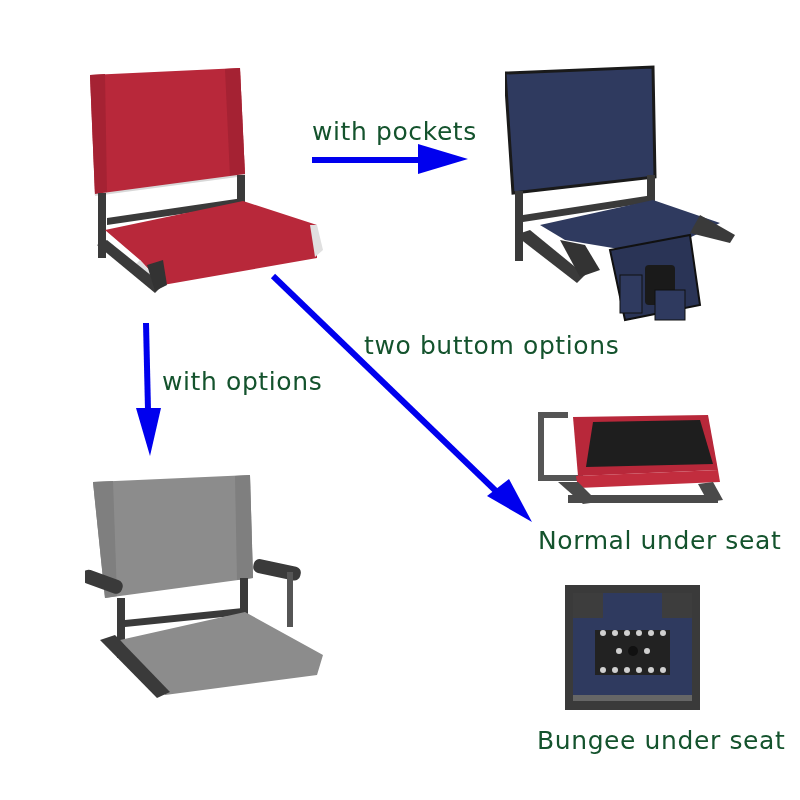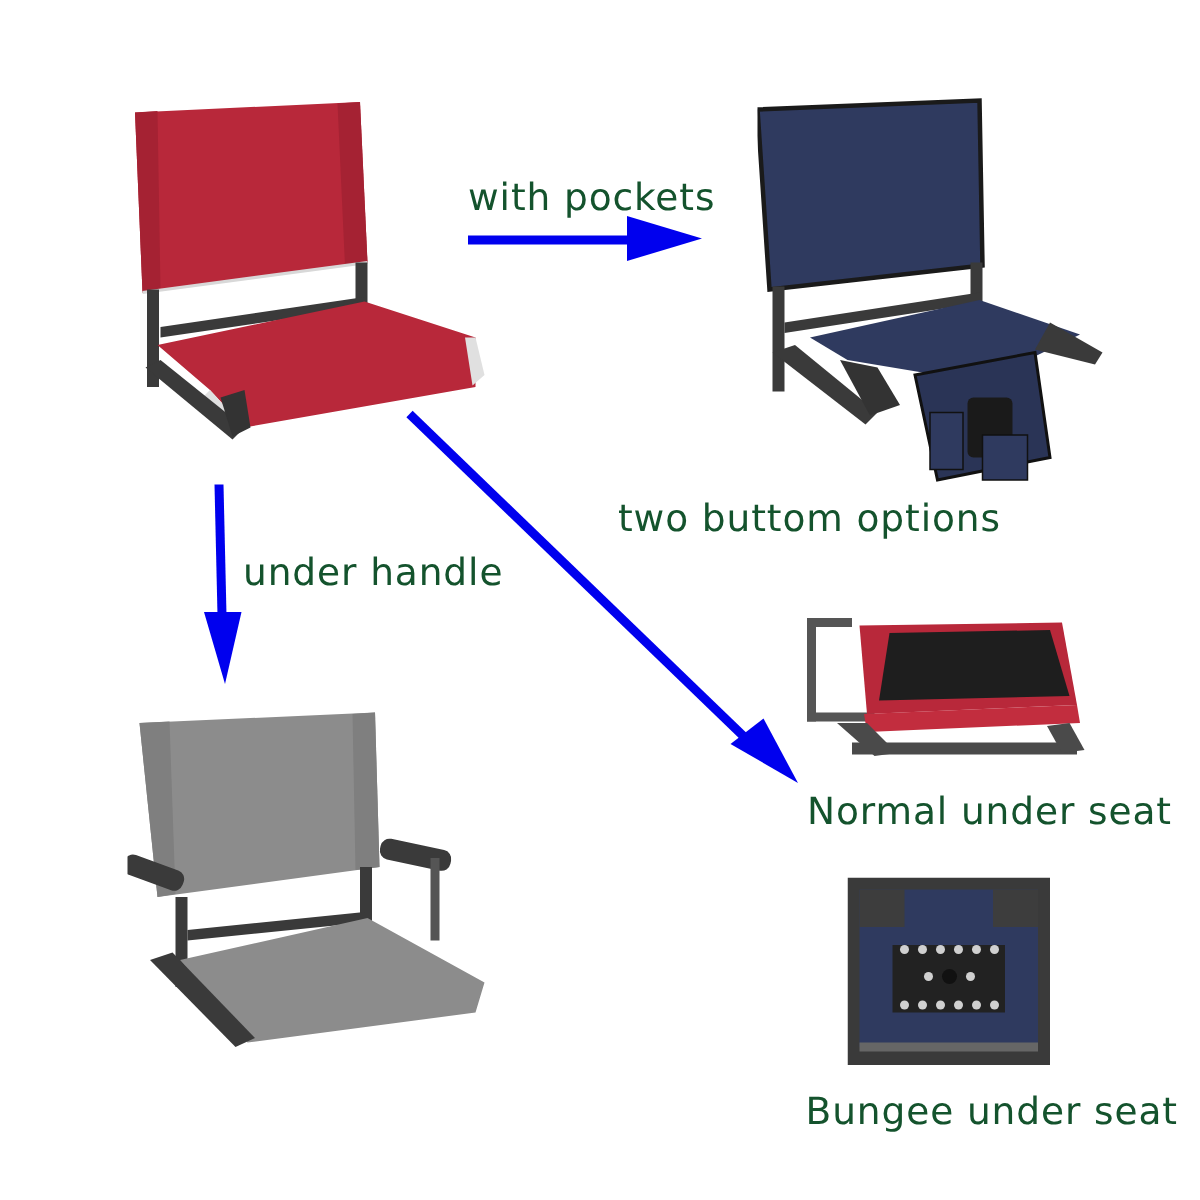--- a/index.html
+++ b/index.html
@@ -23,22 +23,22 @@
     <line x1="146" y1="323" x2="148" y2="410" stroke="#0000ee" stroke-width="6"></line>
     <polygon points="136,408 161,408 150,456" fill="#0000ee"></polygon>
   </g>
   <g>
     <line x1="273" y1="276" x2="500" y2="495" stroke="#0000ee" stroke-width="6"></line>
     <polygon points="487,496 509,479 532,522" fill="#0000ee"></polygon>
   </g>
 </svg>
 
 <div class="label" style="left:312px;top:119px;">with pockets</div>
-<div class="label" style="left:162px;top:369px;">under handle</div>
-<div class="label" style="left:364px;top:333px;margin-left:48px;">two buttom options</div>
+<div class="label" style="left:162px;top:369px;">with options</div>
+<div class="label" style="left:364px;top:333px;">two buttom options</div>
 <div class="label" style="left:538px;top:528px;text-align:center;">Normal under seat</div>
 <div class="label" style="left:537px;top:728px;">Bungee under seat</div>
 
 <div class="product" style="left:85px;top:65px;">
   <svg width="250" height="230" viewBox="0 0 250 230">
 
     <polygon points="5,10 155,3 160,110 10,130" fill="#b8283a"></polygon>
     <polygon points="5,10 20,9 22,128 10,130" fill="#a52233"></polygon>
     <polygon points="140,4 155,3 160,110 145,112" fill="#a52233"></polygon>
     <line x1="10" y1="130" x2="160" y2="110" stroke="#d8d8d8" stroke-width="2"></line>

